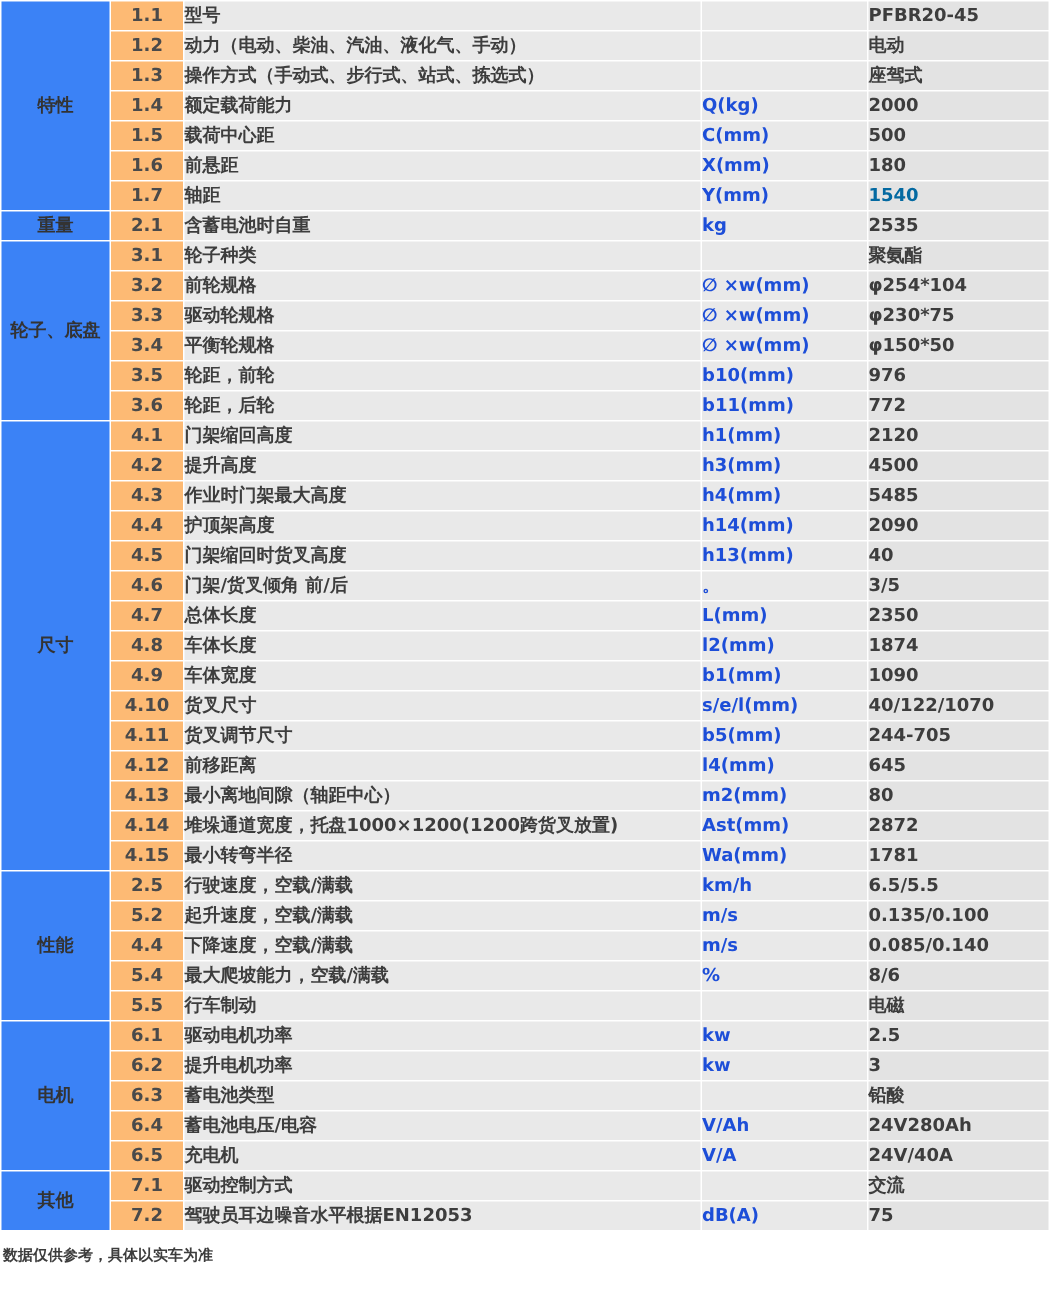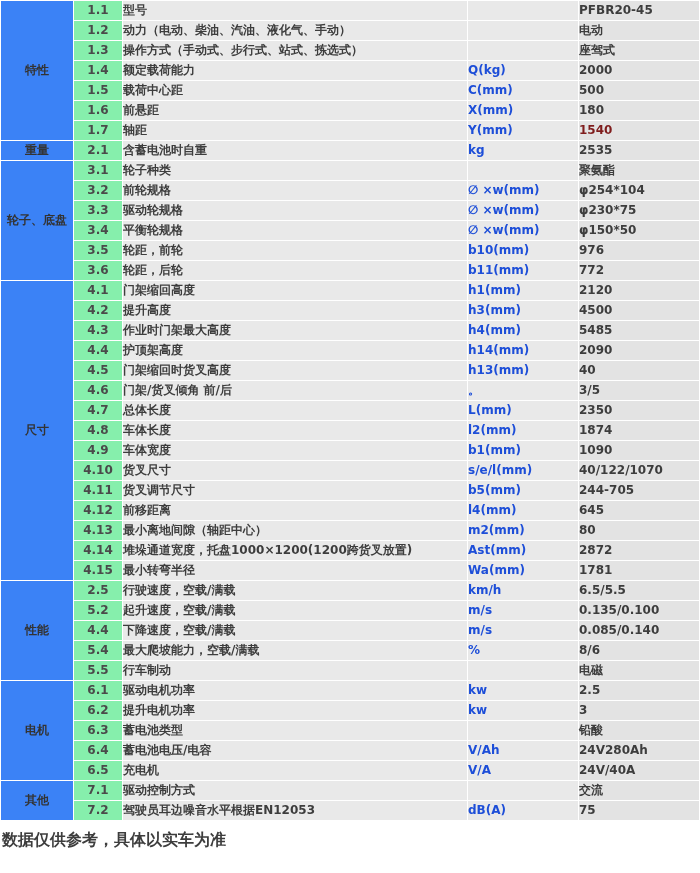--- a/index.html
+++ b/index.html
@@ -31,21 +31,21 @@
   }
   td.group {
     width: 72px;
     background: #3b82f6;
     text-align: center;
     color: #333;
     font-size: 13px;
   }
   td.code {
     width: 48px;
-    background: #86efac;
+    background: #fdba74;
     text-align: center;
     color: #4a4a4a;
     font-size: 12px;
   }
   td.label {
     background: #e9e9e9;
     color: #3d3d3d;
     padding-left: 8px;
     font-size: 12.5px;
     margin-left: 33px;
@@ -59,26 +59,26 @@
   }
   td.value {
     width: 120px;
     background: #e3e3e3;
     color: #3d3d3d;
     padding-left: 8px;
     font-size: 12px;
   }
   td.value.bold {
     font-weight: bold;
-    color: #7f1d1d;
+    color: #0369a1;
   }
   .footnote {
     margin-top: 9px;
     padding-left: 2px;
-    font-size: 16px;
+    font-size: 10px;
     color: #3d3d3d;
     font-weight: bold;
   }
 </style>
 </head>
 <body>
 
 <table id="spec-table">
   <tbody>
       <tr>

